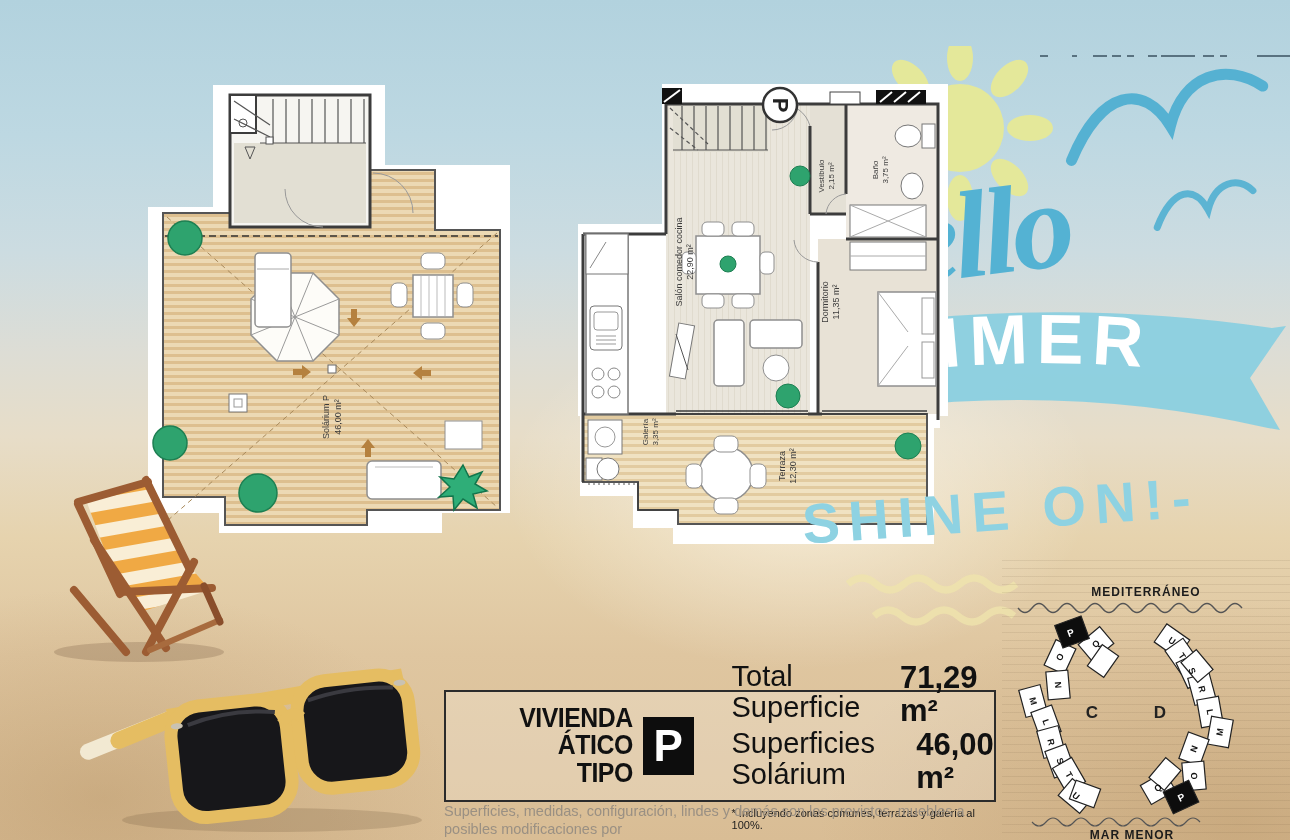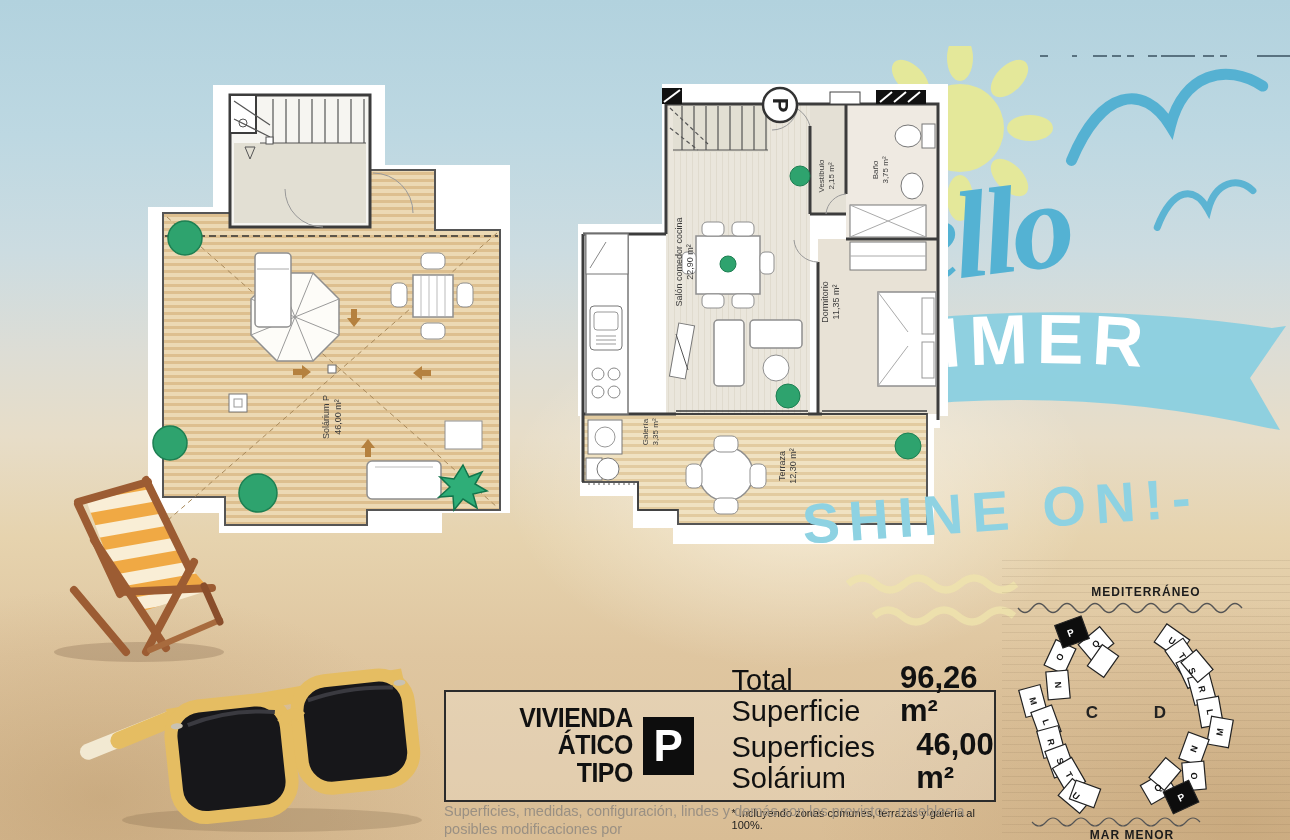--- a/index.html
+++ b/index.html
@@ -35,21 +35,21 @@
   
   #info-box{left:444px;top:690px;width:548px;height:108px;z-index:4;
     border:2px solid #2b2b2b;background:rgba(255,255,255,.22);
     display:flex;align-items:center;}
   #dwelling-block{display:flex;align-items:center;margin-left:56px;}
   #dwelling-lines{text-align:right;font-weight:bold;font-size:27px;line-height:1.02;
     color:#111;transform:scaleX(.92);transform-origin:right center;letter-spacing:-.5px;}
   #type-badge{width:58px;height:58px;background:#0d0d0d;color:#fff;margin-left:10px;
     display:flex;align-items:center;justify-content:center;font-weight:bold;font-size:44px;}
   #superficie-block{margin-left:38px;color:#111;}
-  .sup-row{display:flex;align-items:flex-end;line-height:1.08;}
+  .sup-row{display:flex;align-items:flex-start;line-height:1.08;}
   .sup-label{font-size:29px;}
   .sup-value{font-size:31px;font-weight:bold;margin-left:18px;}
   #footnote{font-size:11px;margin-top:13px;color:#1c1c1c;}
   
   #disclaimer{left:444px;top:803px;width:560px;z-index:4;color:#9a9083;
     font-size:14.5px;line-height:1.22;}
   
   #site-plan{left:1002px;top:556px;z-index:4;}
   .sea-label{font-size:12px;font-weight:bold;letter-spacing:1px;fill:#1c1c1c;}
   .unit-letter{font-size:9px;font-weight:bold;fill:#111;}
@@ -426,21 +426,21 @@
     <div id="dwelling-block">
       <div id="dwelling-lines">
         <div>VIVIENDA</div>
         <div>ÁTICO TIPO</div>
       </div>
       <div id="type-badge">P</div>
     </div>
     <div id="superficie-block">
       <div class="sup-row">
         <span class="sup-label">Total Superficie</span>
-        <span class="sup-value">96,26 m²</span>
+        <span class="sup-value">71,29 m²</span>
       </div>
       <div class="sup-row">
         <span class="sup-label">Superficies Solárium</span>
         <span class="sup-value">46,00 m²</span>
       </div>
       <div id="footnote">* Incluyendo zonas comunes, terrazas y galería al 100%.</div>
     </div>
   </div>
 
   <div id="disclaimer" class="abs">

